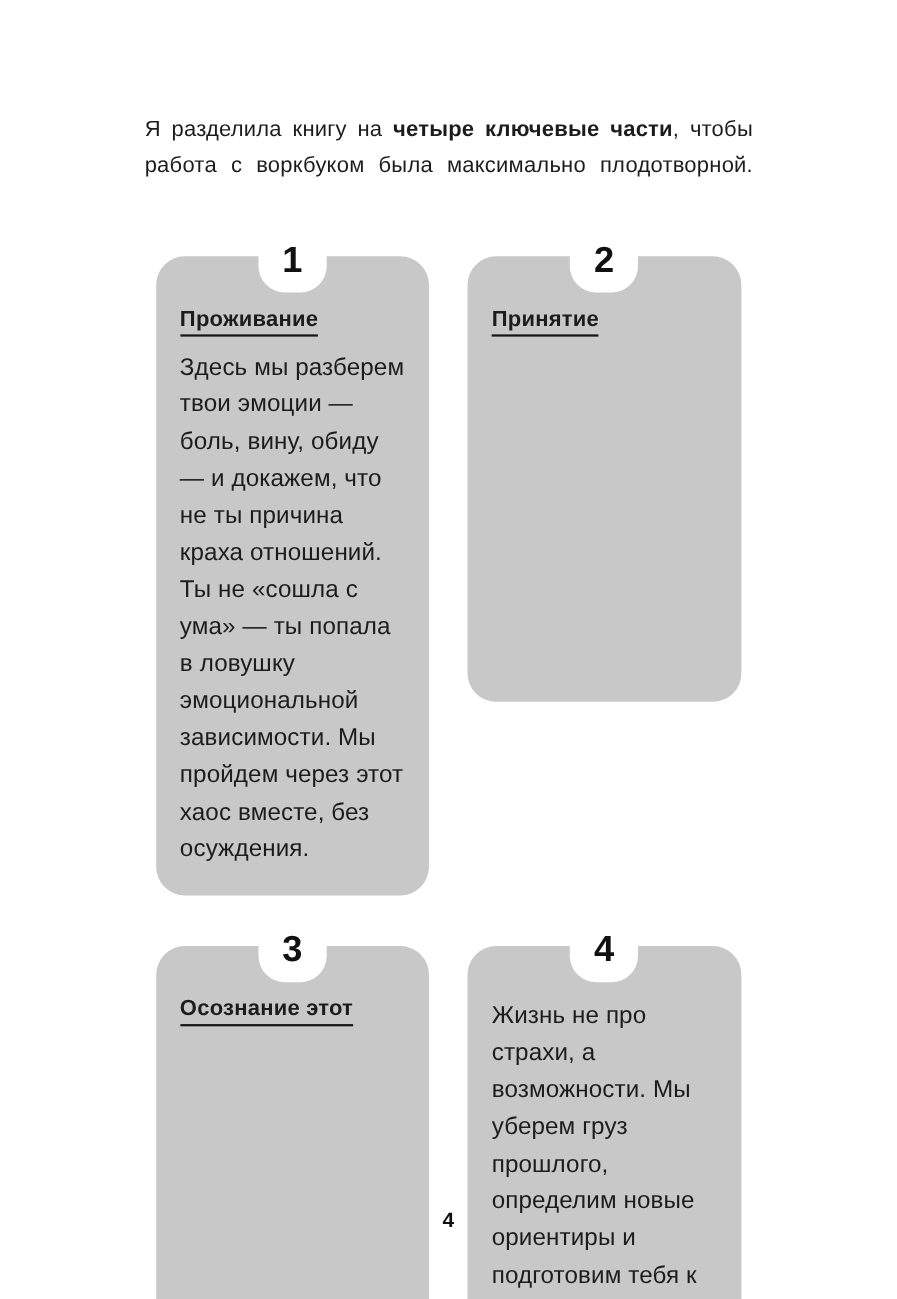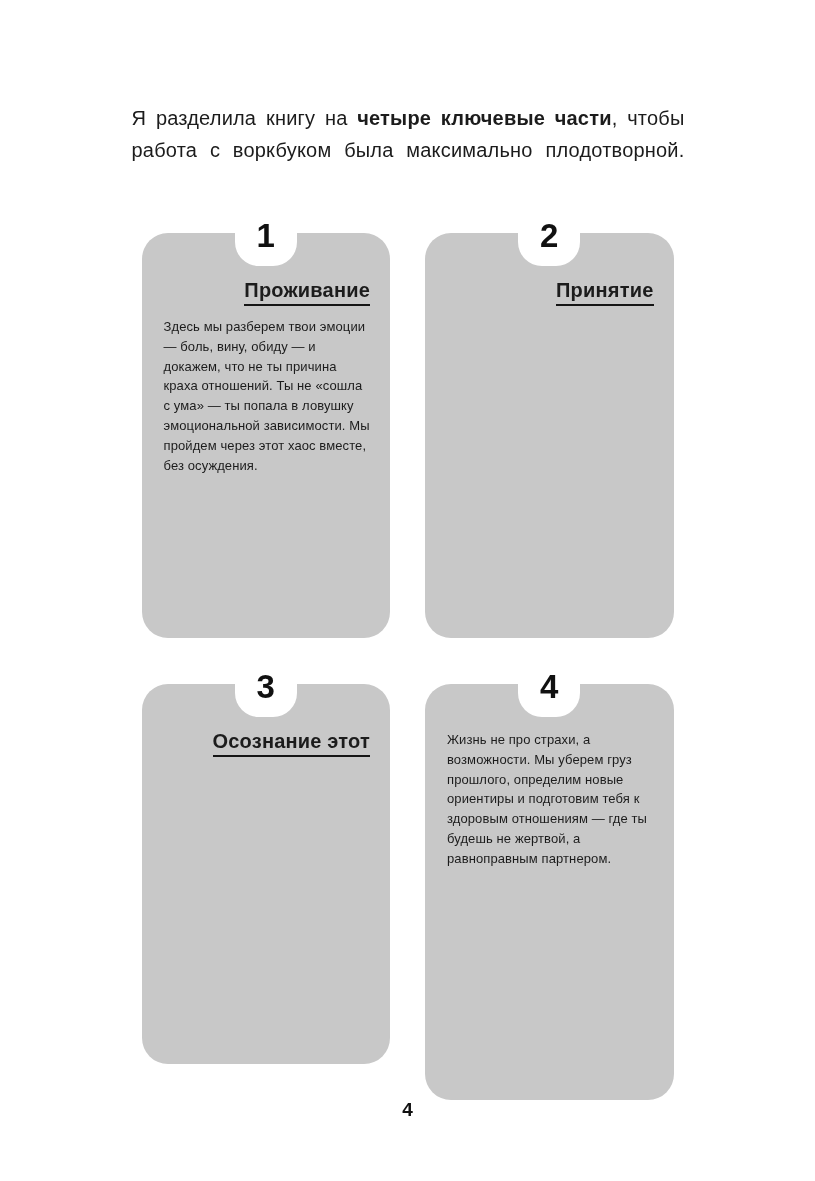--- a/index.html
+++ b/index.html
@@ -59,32 +59,32 @@
     background: #ffffff;
     border-radius: 0 0 24px 24px;
     display: flex;
     align-items: center;
     justify-content: center;
     font-size: 33px;
     font-weight: 700;
     color: #111111;
   }
   .card-title {
-    text-align: right;
+    text-align: left;
     font-weight: 700;
     font-size: 20px;
     letter-spacing: 0.2px;
     margin: 0 0 15px 0;
   }
   .card-title .u {
     border-bottom: 2px solid #151515;
     padding-bottom: 3px;
   }
   .card-body {
-    font-size: 13px;
+    font-size: 22px;
     line-height: 1.53;
     letter-spacing: 0.1px;
     hyphens: manual;
     -webkit-hyphens: manual;
   }
   .page-num {
     position: absolute;
     left: 0;
     right: 0;
     bottom: 60px;

